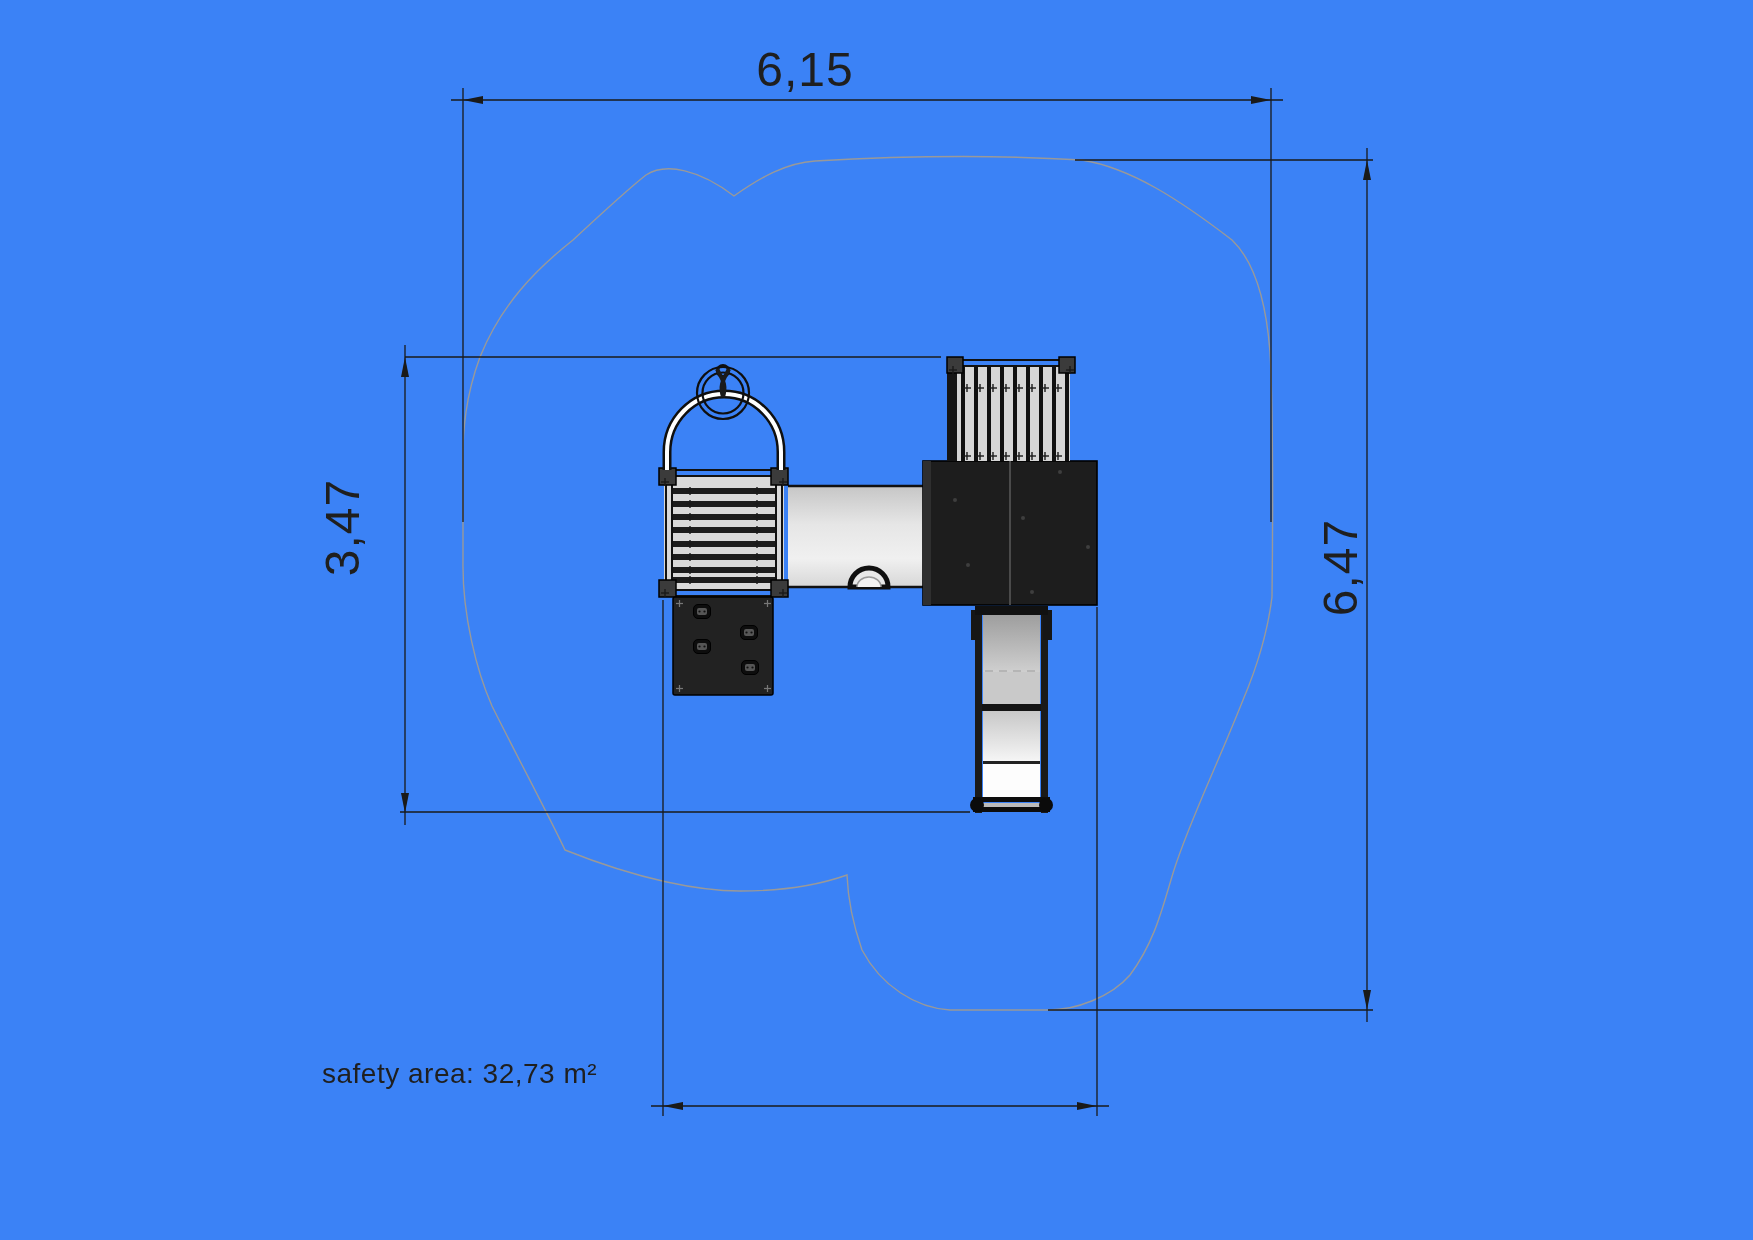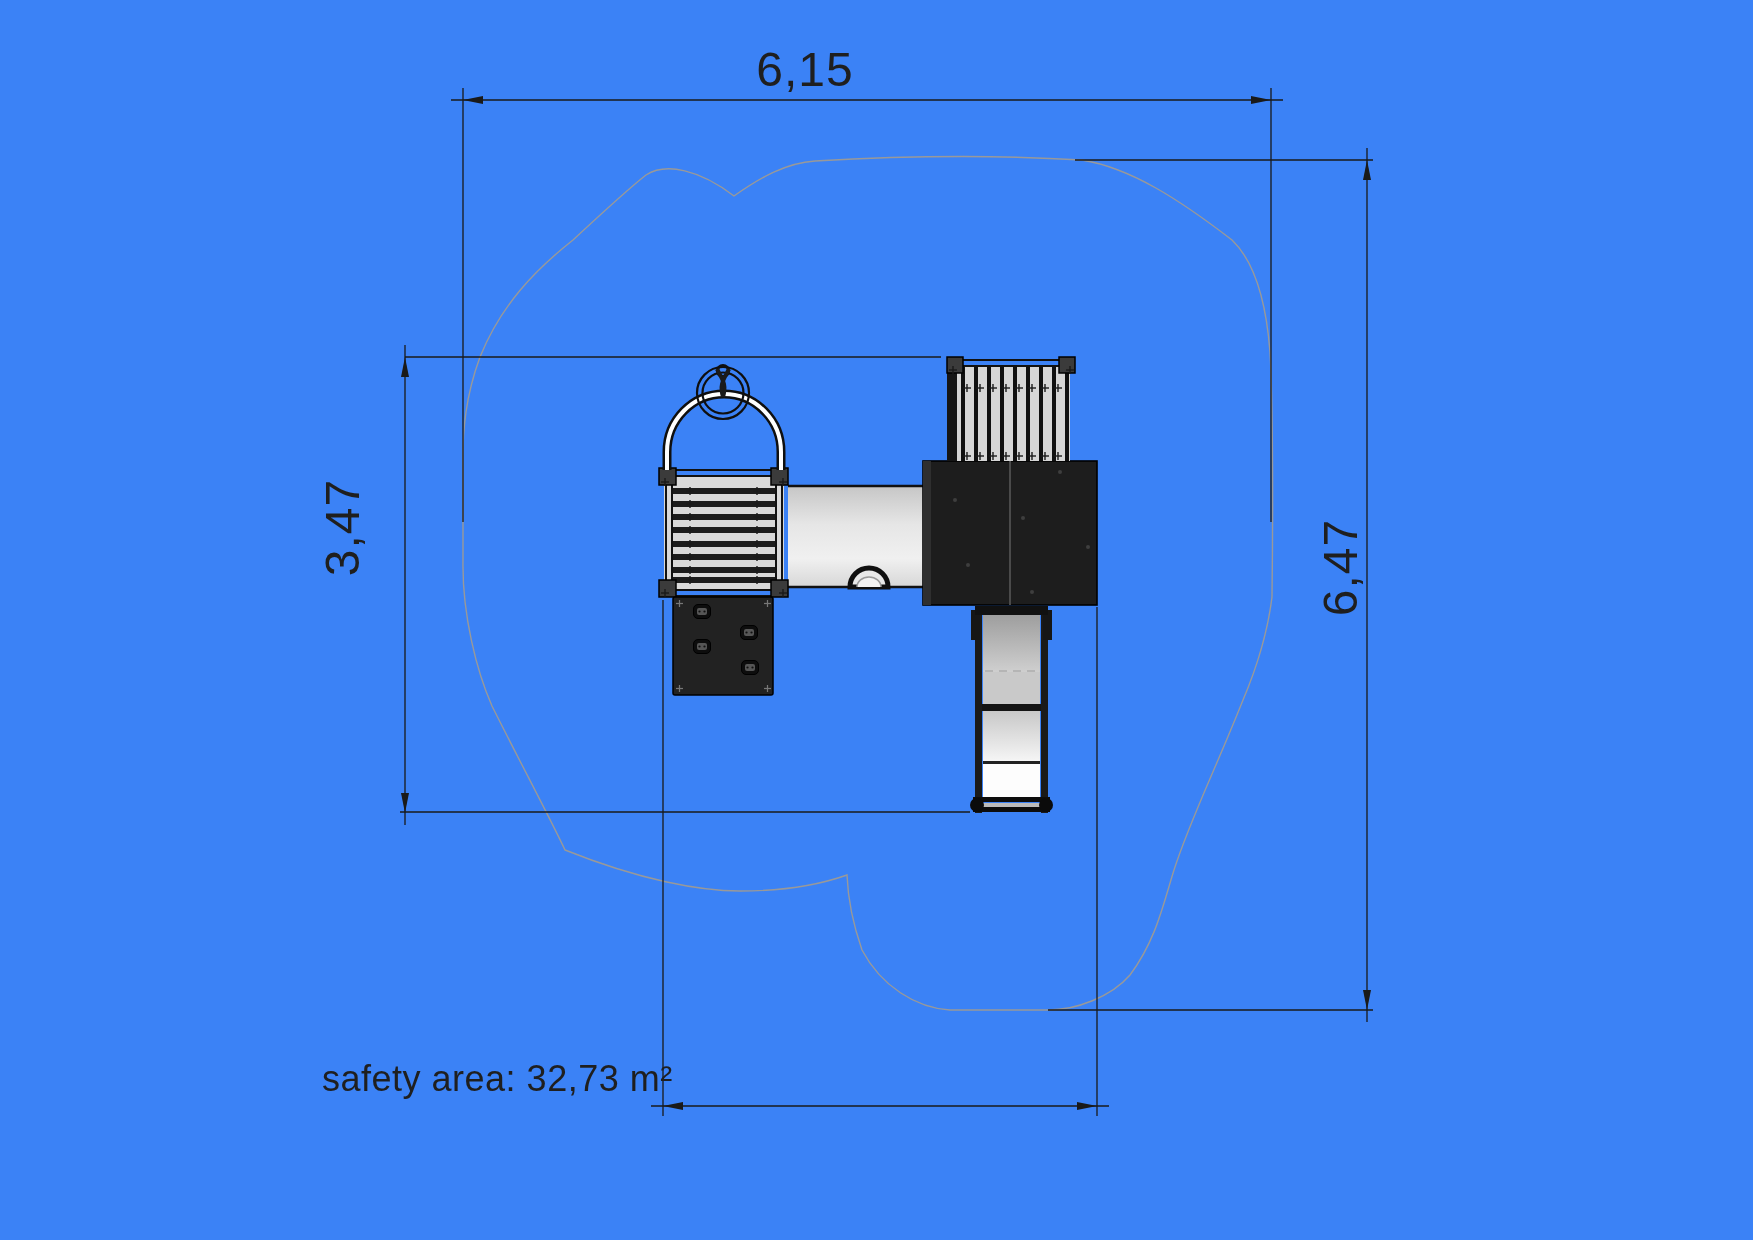--- a/index.html
+++ b/index.html
@@ -20,21 +20,21 @@
     text-align:center;
     white-space:nowrap;
   }
   .dim-text.vertical{
     transform:rotate(-90deg);
     transform-origin:center center;
   }
   .note-text{
     position:absolute;
     color:#1f1f1f;
-    font-size:36px;
+    font-size:28px;
     letter-spacing:0.5px;
     white-space:nowrap;
   }
 </style>
 </head>
 <body>
 
 <div id="stage">
 
   <svg id="drawing" width="1753" height="1240" viewBox="0 0 1753 1240">

